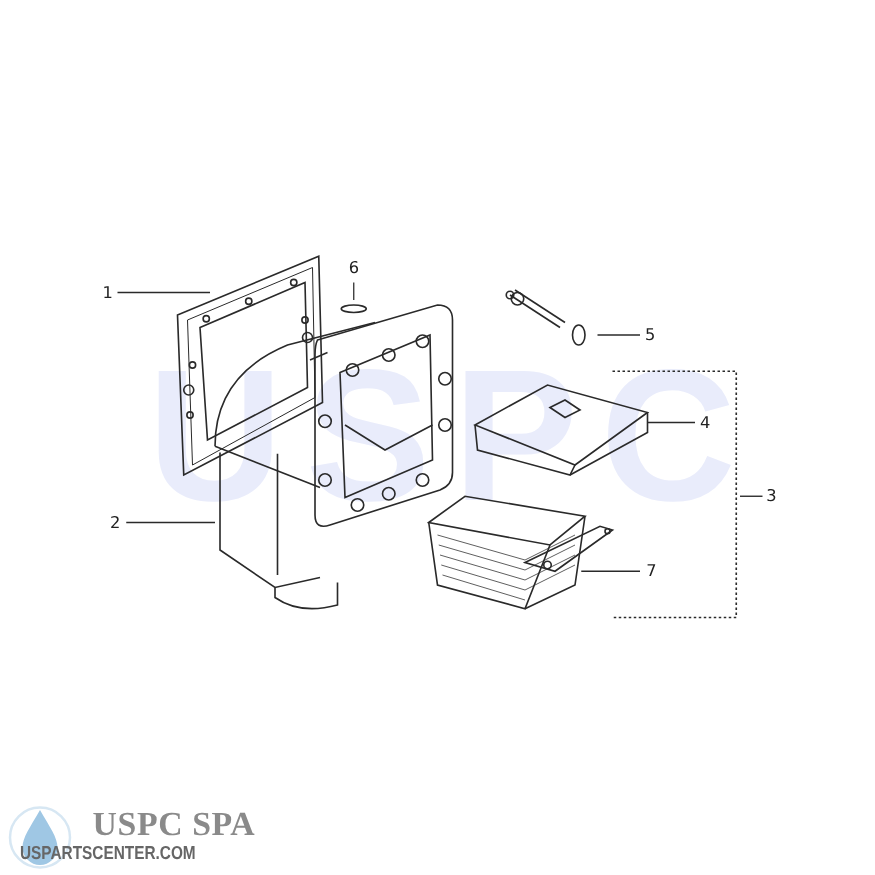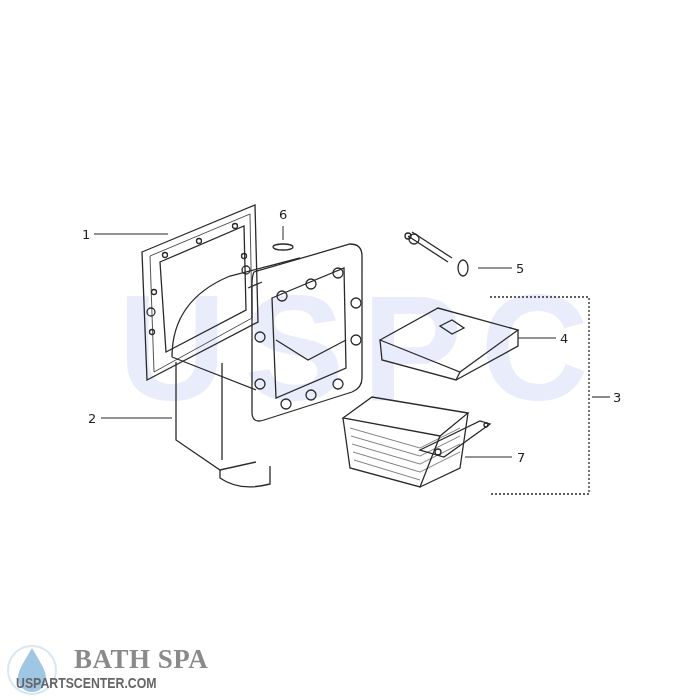--- a/index.html
+++ b/index.html
@@ -111,16 +111,16 @@
   <span class="callout" style="left:560px;top:331px">4</span>
   <span class="callout" style="left:516px;top:261px">5</span>
   <span class="callout" style="left:279px;top:207px">6</span>
   <span class="callout" style="left:517px;top:450px">7</span>
 
   <div class="logo">
     <svg width="60" height="56" viewBox="0 0 60 56">
       <circle cx="26" cy="30" r="24" fill="none" stroke="#d7e7f3" stroke-width="2"></circle>
       <path d="M26 8 C18 22 12 30 12 38 A14 14 0 0 0 40 38 C40 30 34 22 26 8 Z" fill="#9fc7e4"></path>
     </svg>
-    <div class="logo-title">BATH SPA</div>
+    <div class="logo-title">USPC SPA</div>
     <div class="logo-url">USPARTSCENTER.COM</div>
   </div>
 </div>
 
 </body></html>

